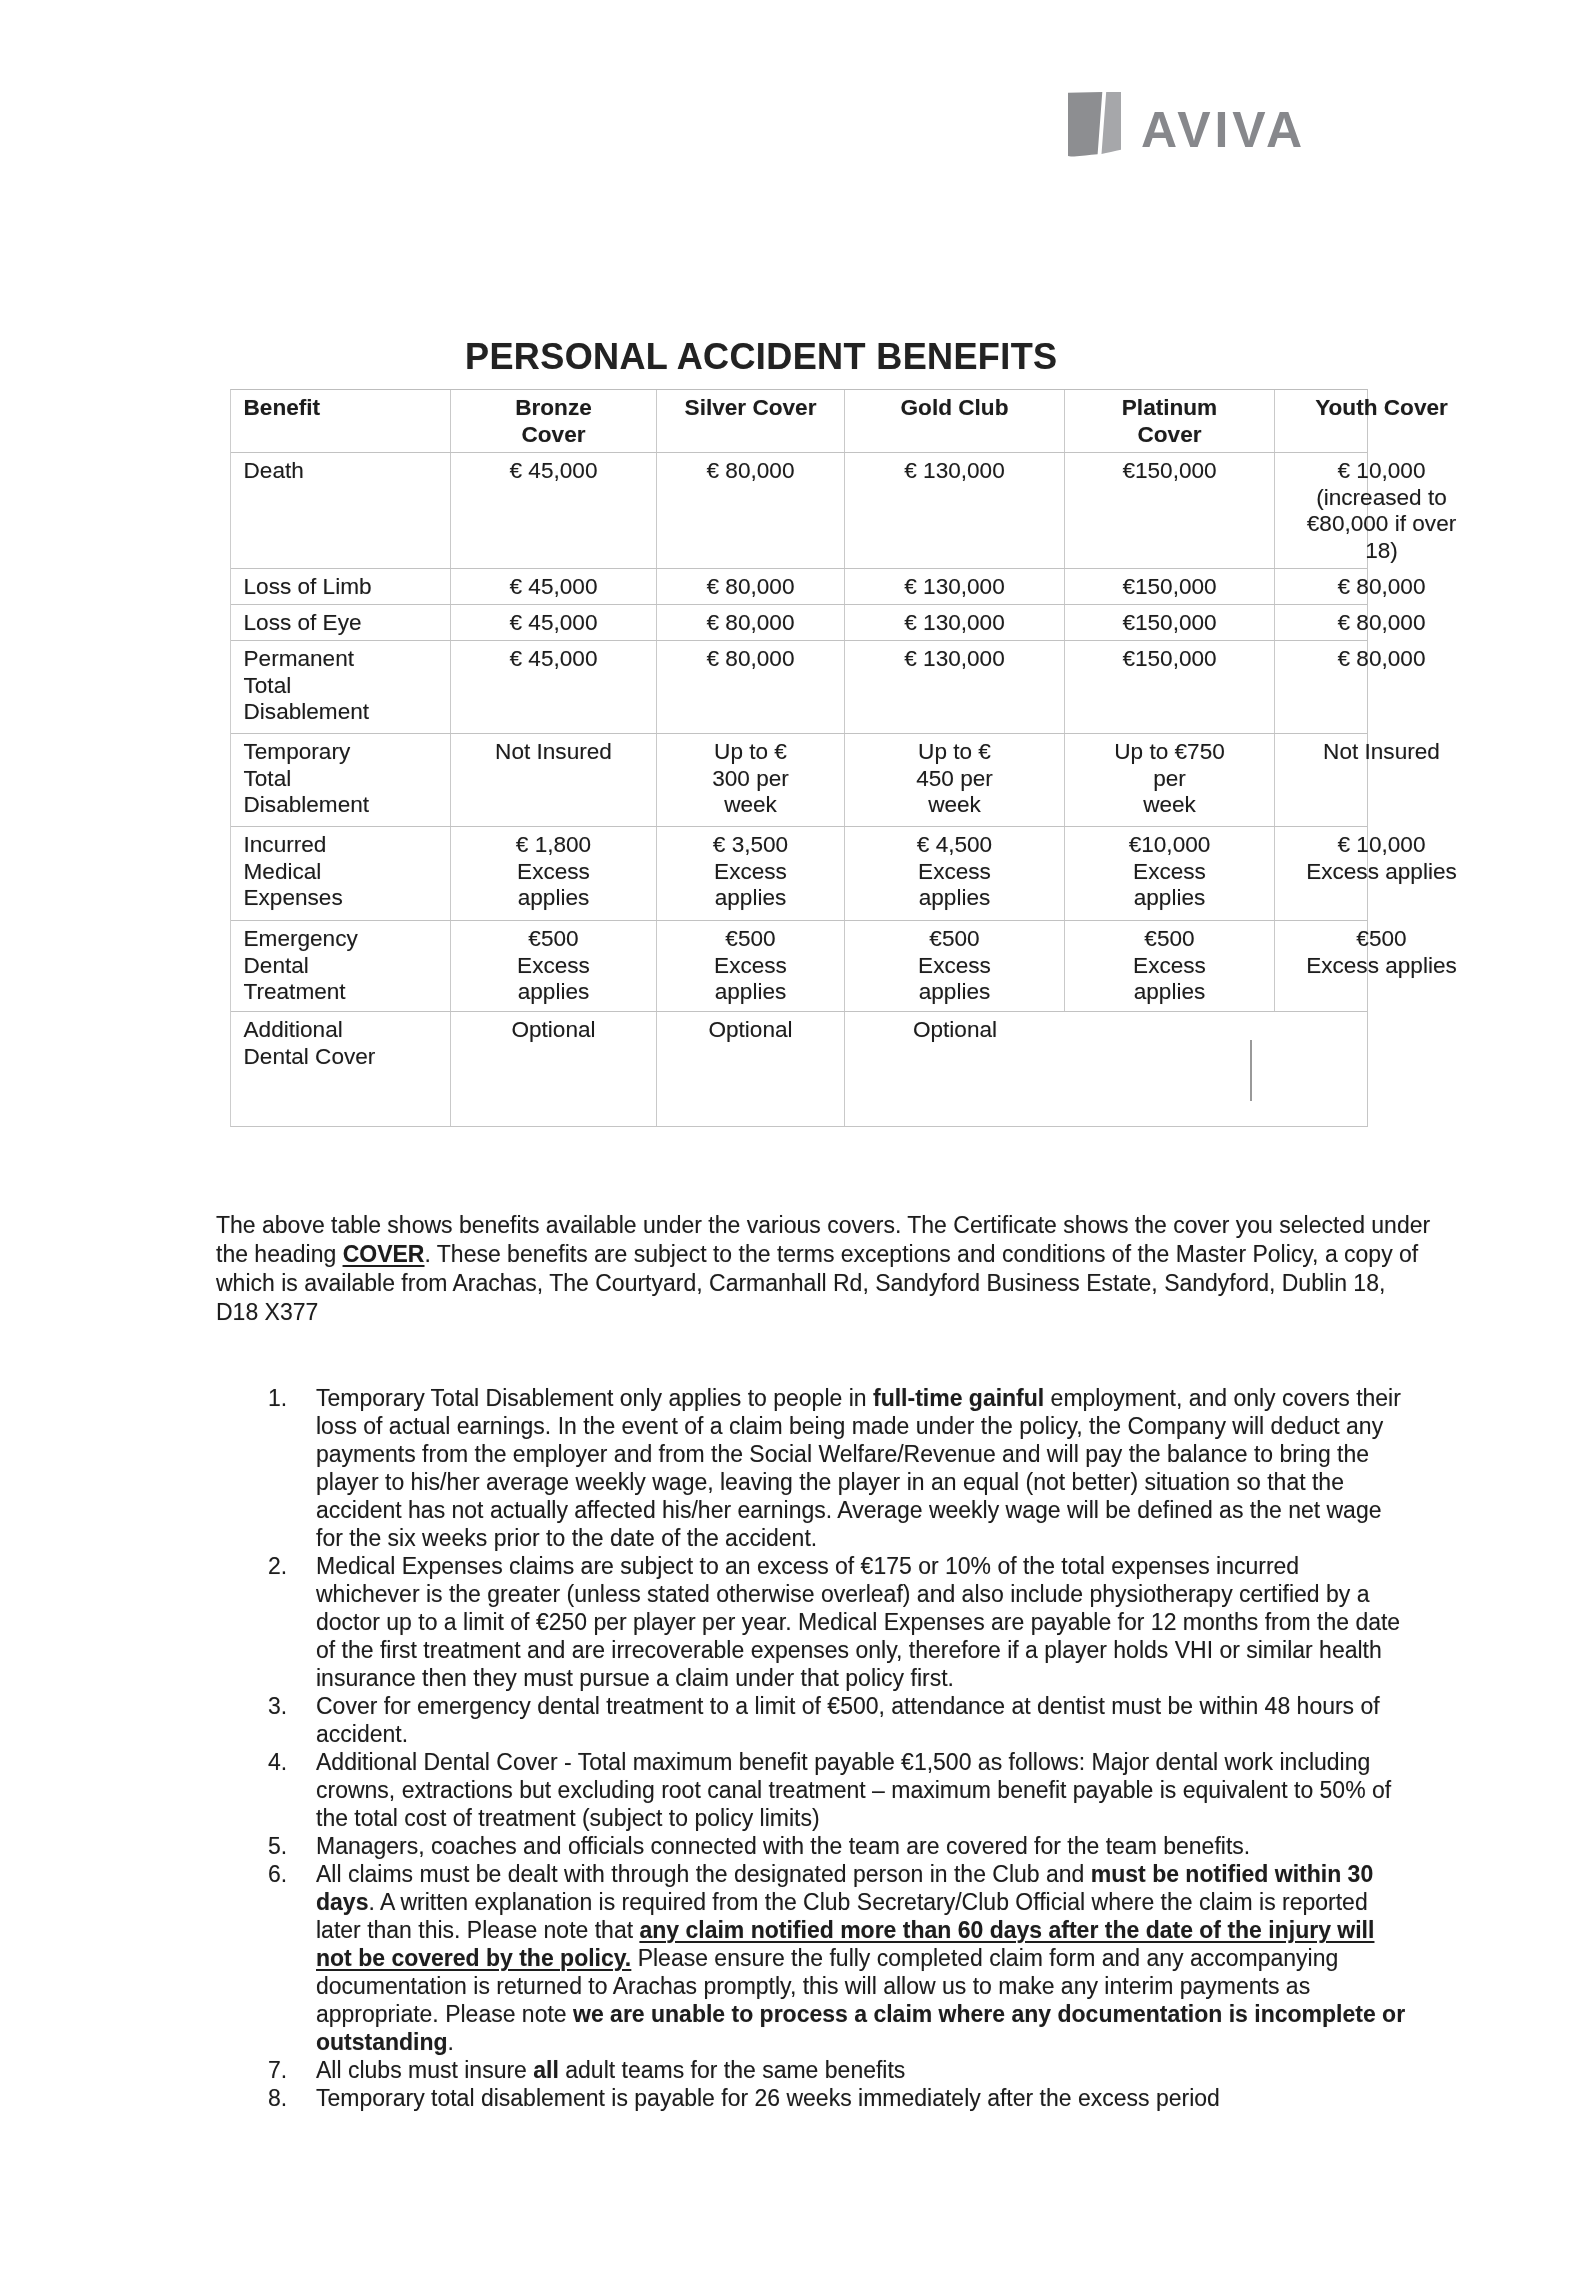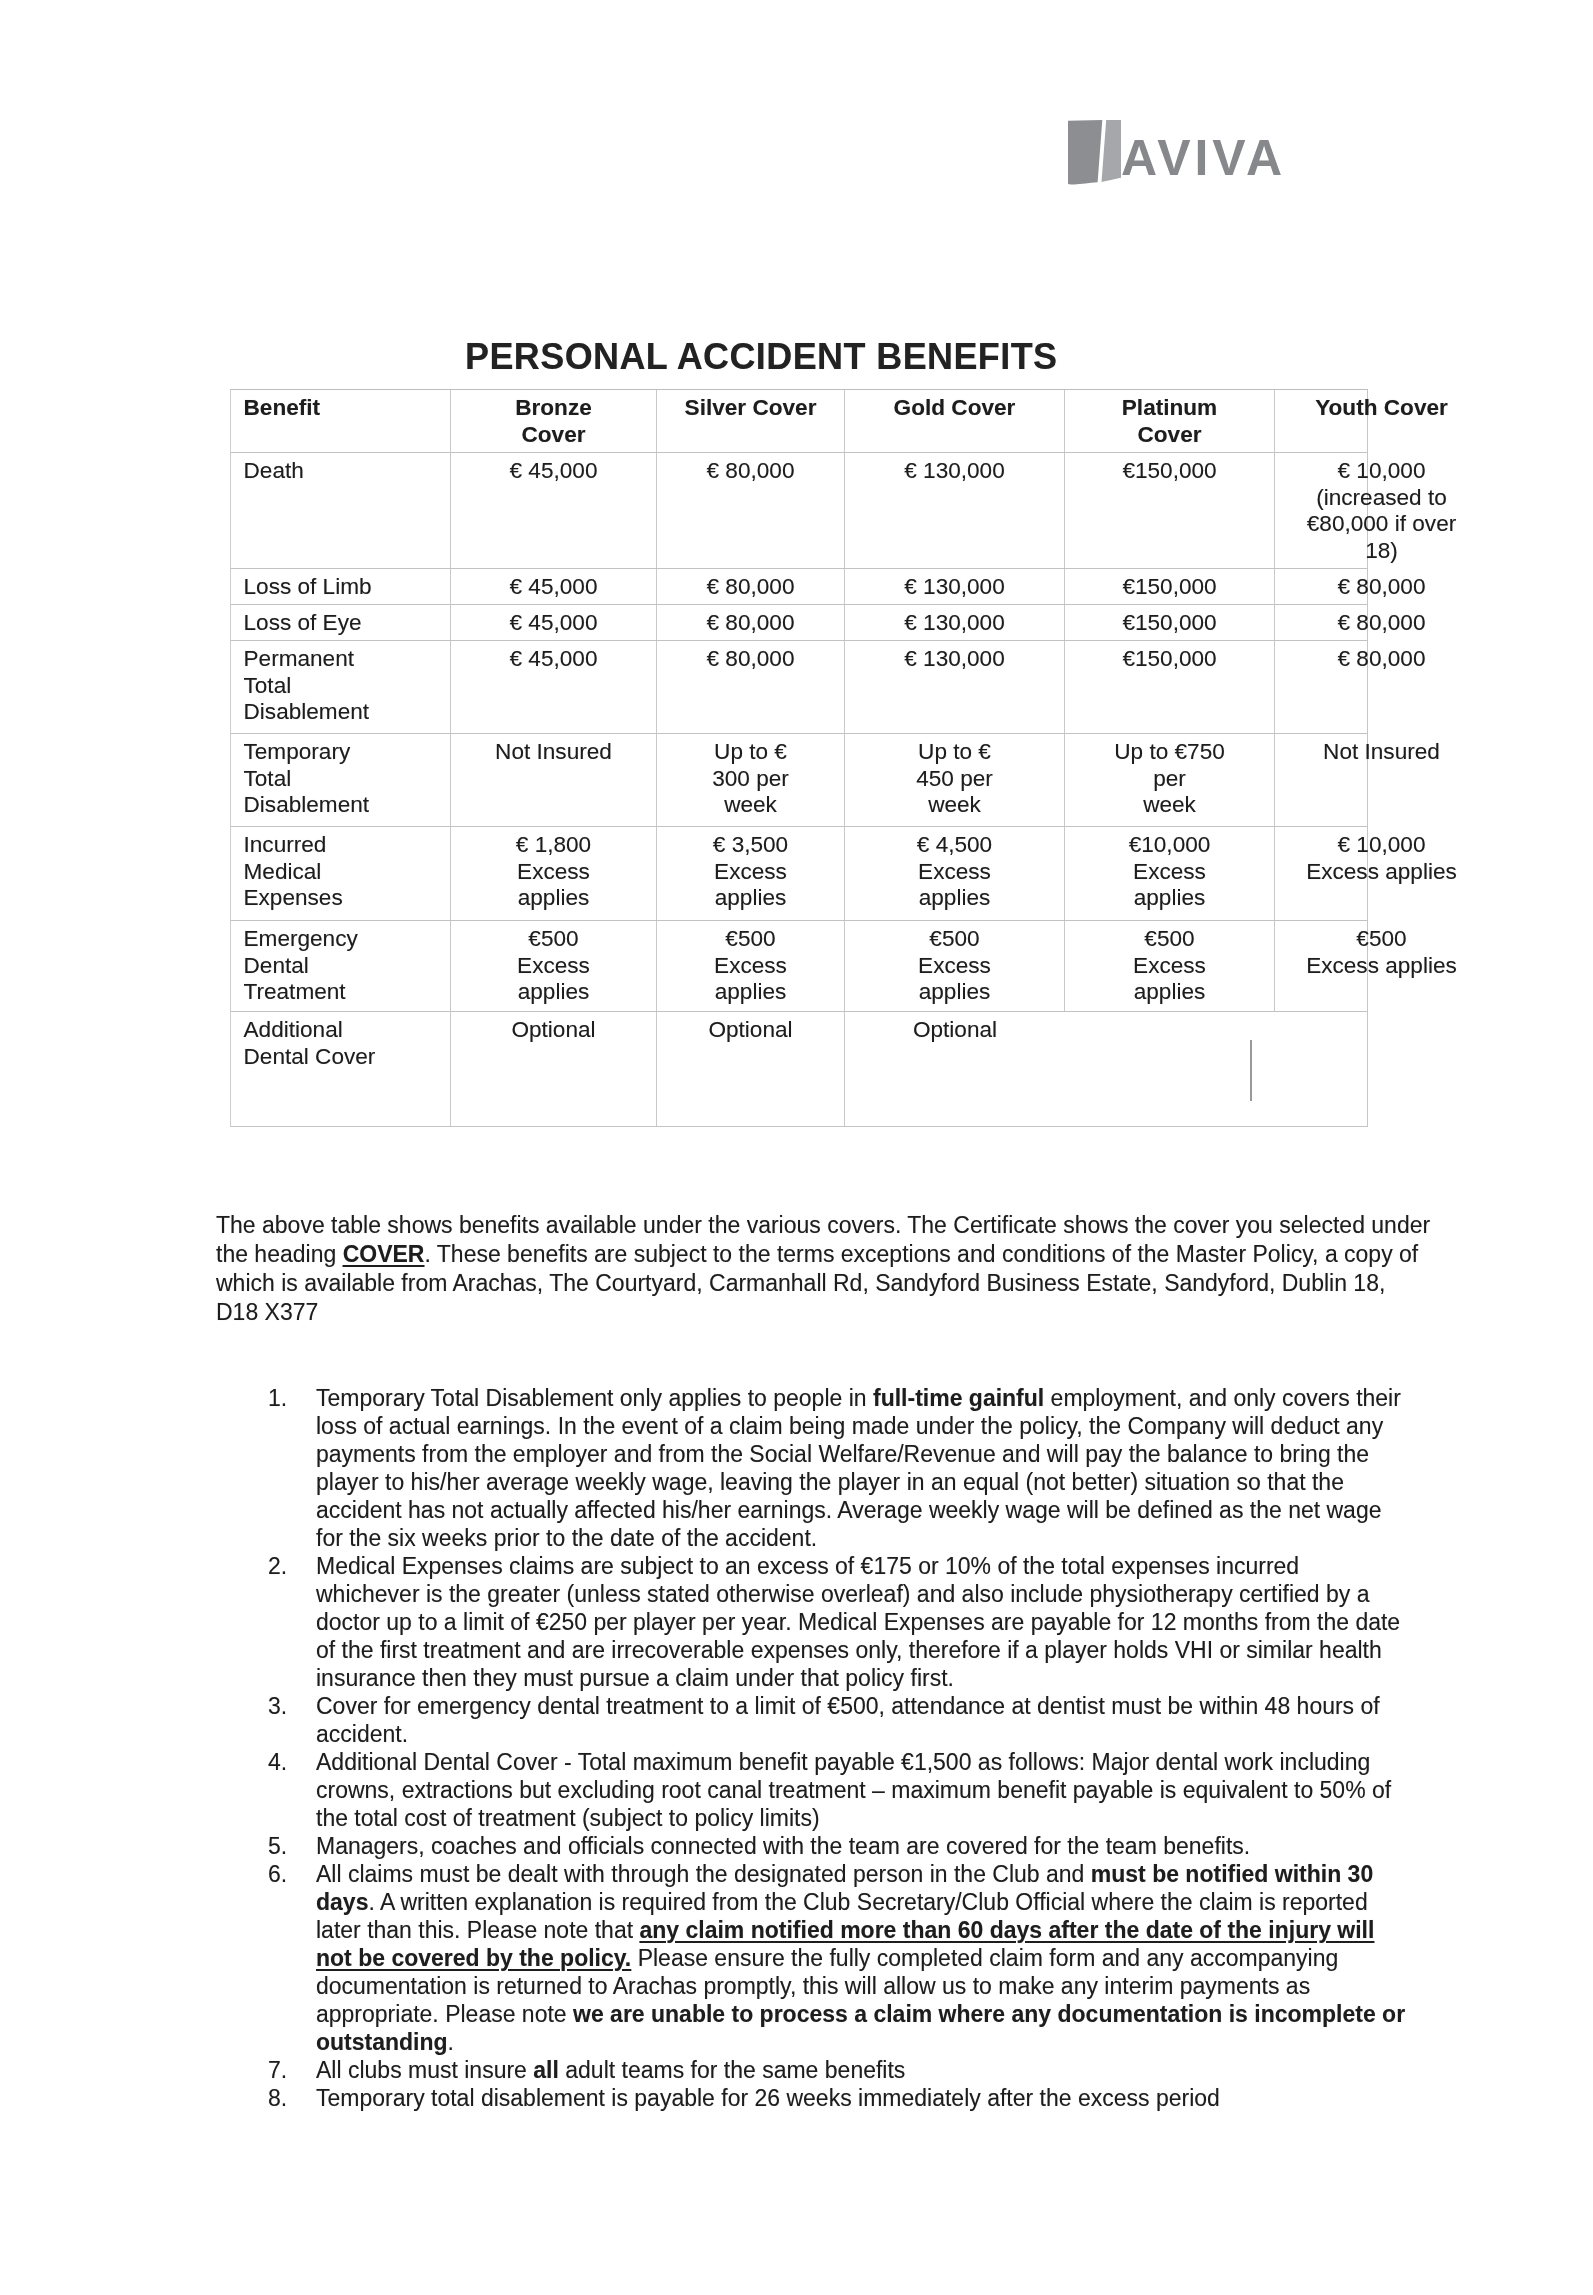--- a/index.html
+++ b/index.html
@@ -7,21 +7,21 @@
     width:1594px;height:2295px;
     background:#ffffff;
     font-family:"Liberation Sans", sans-serif;
     color:#1d1d1d;
     position:relative;
     text-shadow:0 0 0.8px rgba(0,0,0,.30);
   }
   .page{position:absolute;inset:0;}
 
   
-  .logo{position:absolute;left:1068px;top:120px;display:flex;align-items:flex-start;}
+  .logo{position:absolute;left:1068px;top:92px;display:flex;gap:20px;align-items:flex-start;}
   .logo-mark{width:53px;height:67px;}
   .logo-text{font-size:50px;font-weight:700;color:#87888c;letter-spacing:3.9px;line-height:1;margin-top:12.5px;text-shadow:none;}
 
   
   .title{
     position:absolute;left:465px;top:336px;
     font-size:36px;font-weight:700;letter-spacing:0.4px;color:#222;
   }
 
   
@@ -85,21 +85,21 @@
   </div>
 
   <div class="title">PERSONAL ACCIDENT BENEFITS</div>
 
   <div class="tbl">
       <div class="t-row head r0">
         <div class="t-cell benefit">Benefit</div>
         <div class="t-cell">Bronze
 Cover</div>
         <div class="t-cell">Silver Cover</div>
-        <div class="t-cell">Gold Cover</div>
+        <div class="t-cell">Gold Club</div>
         <div class="t-cell">Platinum
 Cover</div>
         <div class="t-cell">Youth Cover</div>
       </div>
       <div class="t-row r1">
         <div class="t-cell benefit">Death</div>
         <div class="t-cell">€ 45,000</div>
         <div class="t-cell">€ 80,000</div>
         <div class="t-cell">€ 130,000</div>
         <div class="t-cell">€150,000</div>

